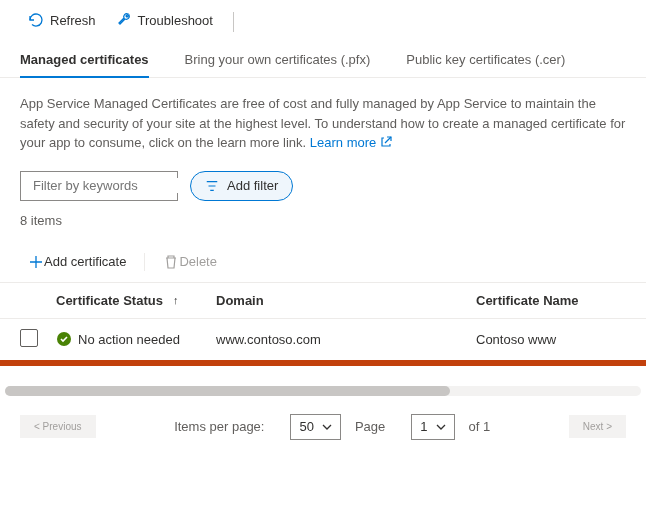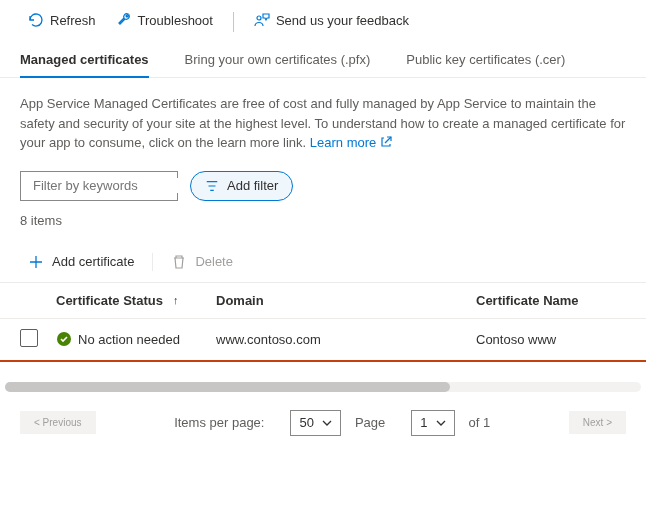--- a/index.html
+++ b/index.html
@@ -22,28 +22,28 @@
 .filters { display: flex; align-items: center; gap: 12px; padding: 10px 20px 6px 20px; }
 .search-box { display: flex; align-items: center; border: 1px solid #8a8886; height: 30px; width: 158px; padding: 0 6px; }
 .search-box svg { width: 14px; height: 14px; margin-right: 6px; }
 .search-box input { border: none; outline: none; flex: 1; font-size: 13px; color: #323130; }
 .add-filter { display: inline-flex; align-items: center; gap: 8px; height: 30px; padding: 0 14px; border: 1px solid #0078d4; border-radius: 15px; background: #eff6fc; color: #323130; cursor: pointer; }
 .add-filter svg { width: 14px; height: 14px; }
 
 .count { padding: 6px 20px 14px 20px; color: #605e5c; }
 
 .actions { display: flex; align-items: center; gap: 6px; padding: 8px 20px; border-bottom: 1px solid #edebe9; }
-.action-btn { display: inline-flex; align-items: center; gap: 8px; padding: 4px 8px; cursor: pointer; justify-content: space-between; }
+.action-btn { display: inline-flex; align-items: center; padding: 4px 8px; cursor: pointer; justify-content: space-between; }
 .action-btn.disabled { color: #a19f9d; cursor: default; }
 .action-btn svg { width: 16px; height: 16px; }
 .small-divider { width: 1px; height: 18px; background: #edebe9; margin: 0 4px; }
 
 .table-head, .table-row { display: flex; align-items: center; padding: 10px 20px; }
 .table-head { font-weight: 600; border-bottom: 1px solid #edebe9; }
-.table-row { border-bottom: 2px solid #c2410c; }
+.table-row { border-bottom: 6px solid #c2410c; }
 .col-check { width: 36px; }
 .col-status { width: 160px; display: flex; align-items: center; gap: 6px; }
 .col-domain { width: 260px; }
 .col-name { flex: 1; }
 .sort-arrow { font-size: 11px; margin-left: 4px; }
 
 .checkbox { width: 18px; height: 18px; border: 1px solid #605e5c; border-radius: 2px; display: inline-block; cursor: pointer; }
 .status-icon { width: 16px; height: 16px; }
 
 .scrollbar { height: 10px; background: #f3f2f1; margin: 20px 5px 0 5px; border-radius: 5px; position: relative; }
@@ -66,28 +66,20 @@
       </svg>
     <span>Refresh</span>
   </div>
   <div class="tool-btn">
     <svg viewBox="0 0 16 16" fill="none" stroke="#0078d4" stroke-width="1.3">
         <path d="M13 3a3 3 0 0 1-4 4L4 12l-1-1 5-5a3 3 0 0 1 4-4l-2 2 1 1 2-2z"></path>
       </svg>
     <span>Troubleshoot</span>
   </div>
   <div class="divider"></div>
-  <div class="tool-btn">
-    <svg viewBox="0 0 16 16" fill="none" stroke="#0078d4" stroke-width="1.2">
-        <circle cx="5" cy="6" r="2"></circle>
-        <path d="M1 14c0-2 2-3.5 4-3.5s4 1.5 4 3.5"></path>
-        <path d="M9 2h6v4h-2l-1 2-1-2H9z"></path>
-      </svg>
-    <span>Send us your feedback</span>
-  </div>
 </div>
 
 <div class="tabs">
   <div class="tab active"><span>Managed certificates</span></div>
   <div class="tab"><span>Bring your own certificates (.pfx)</span></div>
   <div class="tab"><span>Public key certificates (.cer)</span></div>
 </div>
 
 <div class="desc">
   <span>App Service Managed Certificates are free of cost and fully managed by App Service to maintain the safety and security of your site at the highest level. To understand how to create a managed certificate for your app to consume, click on the learn more link.</span>

